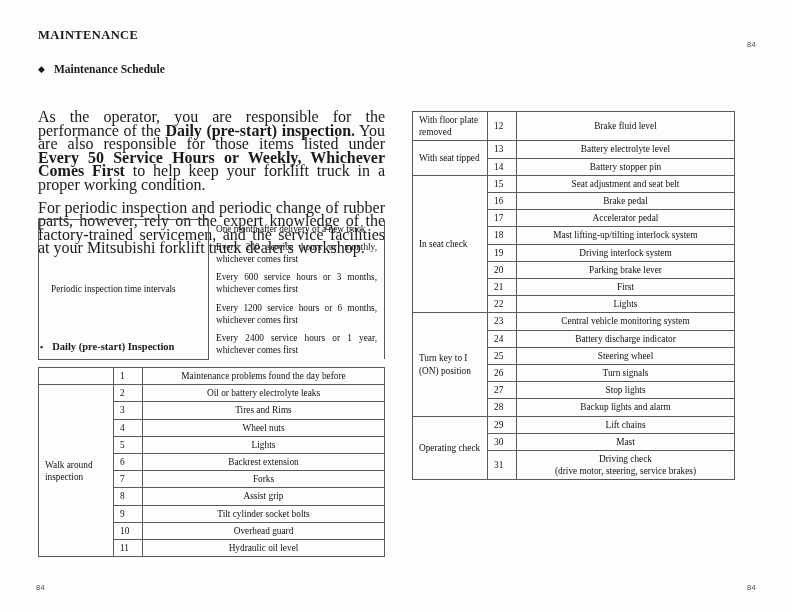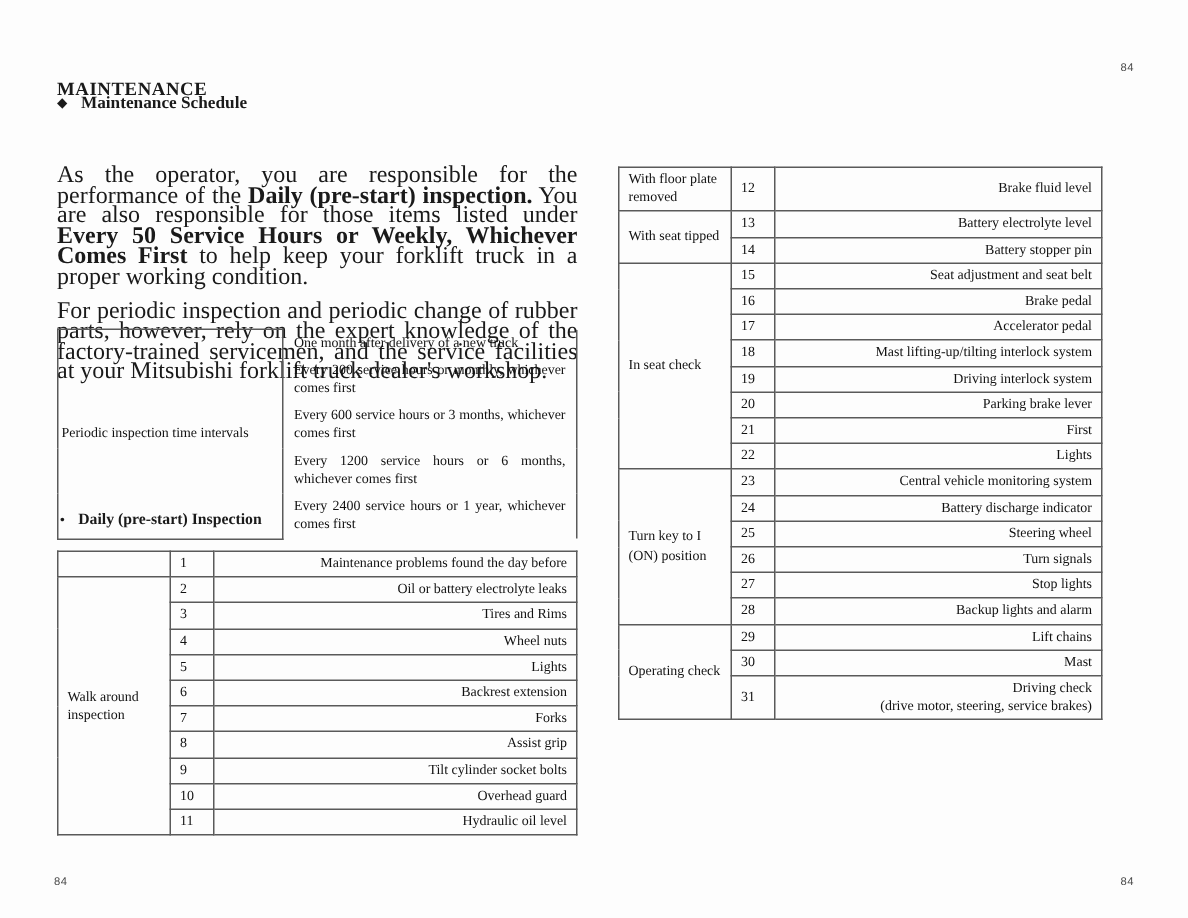--- a/index.html
+++ b/index.html
@@ -32,21 +32,21 @@
     letter-spacing: 0.3px;
   }
   .folio-tr { right: 36px; top: 40px; }
   .folio-bl { left: 36px; bottom: 20px; }
   .folio-br { right: 36px; bottom: 20px; }
 
   
   .chapter-title {
     position: absolute;
     left: 38px;
-    top: 52px;
+    top: 28px;
     font-weight: bold;
     font-size: 12.5px;
     letter-spacing: 0.4px;
   }
   .section-heading {
     position: absolute;
     left: 38px;
     top: 63px;
     font-weight: bold;
     font-size: 11.5px;
@@ -105,35 +105,35 @@
     vertical-align: middle;
   }
   td.label-cell {
     vertical-align: middle;
   }
   td.num-cell {
     width: 20px;
     padding: 2px 3px;
   }
   td.item-cell {
-    text-align: right;
+    text-align: center;
   }
   td.no-top    { border-top: none; }
   td.no-bottom { border-bottom: none; }
 
   
   #periodic-table {
     left: 38px;
     top: 219px;
     width: 347px;
   }
   #periodic-table td.interval-label {
     width: 145px;
     text-align: left;
-    padding: 3px 2px;
+    padding: 3px 12px;
   }
   #periodic-table td.interval-value {
     text-align: justify;
     text-align-last: left;
     padding: 3px 7px;
     border-left: 0.7px solid #5a5a5a;
     border-top: none;
     border-bottom: none;
   }
   #periodic-table tr:first-child td.interval-value { border-top: none; }

